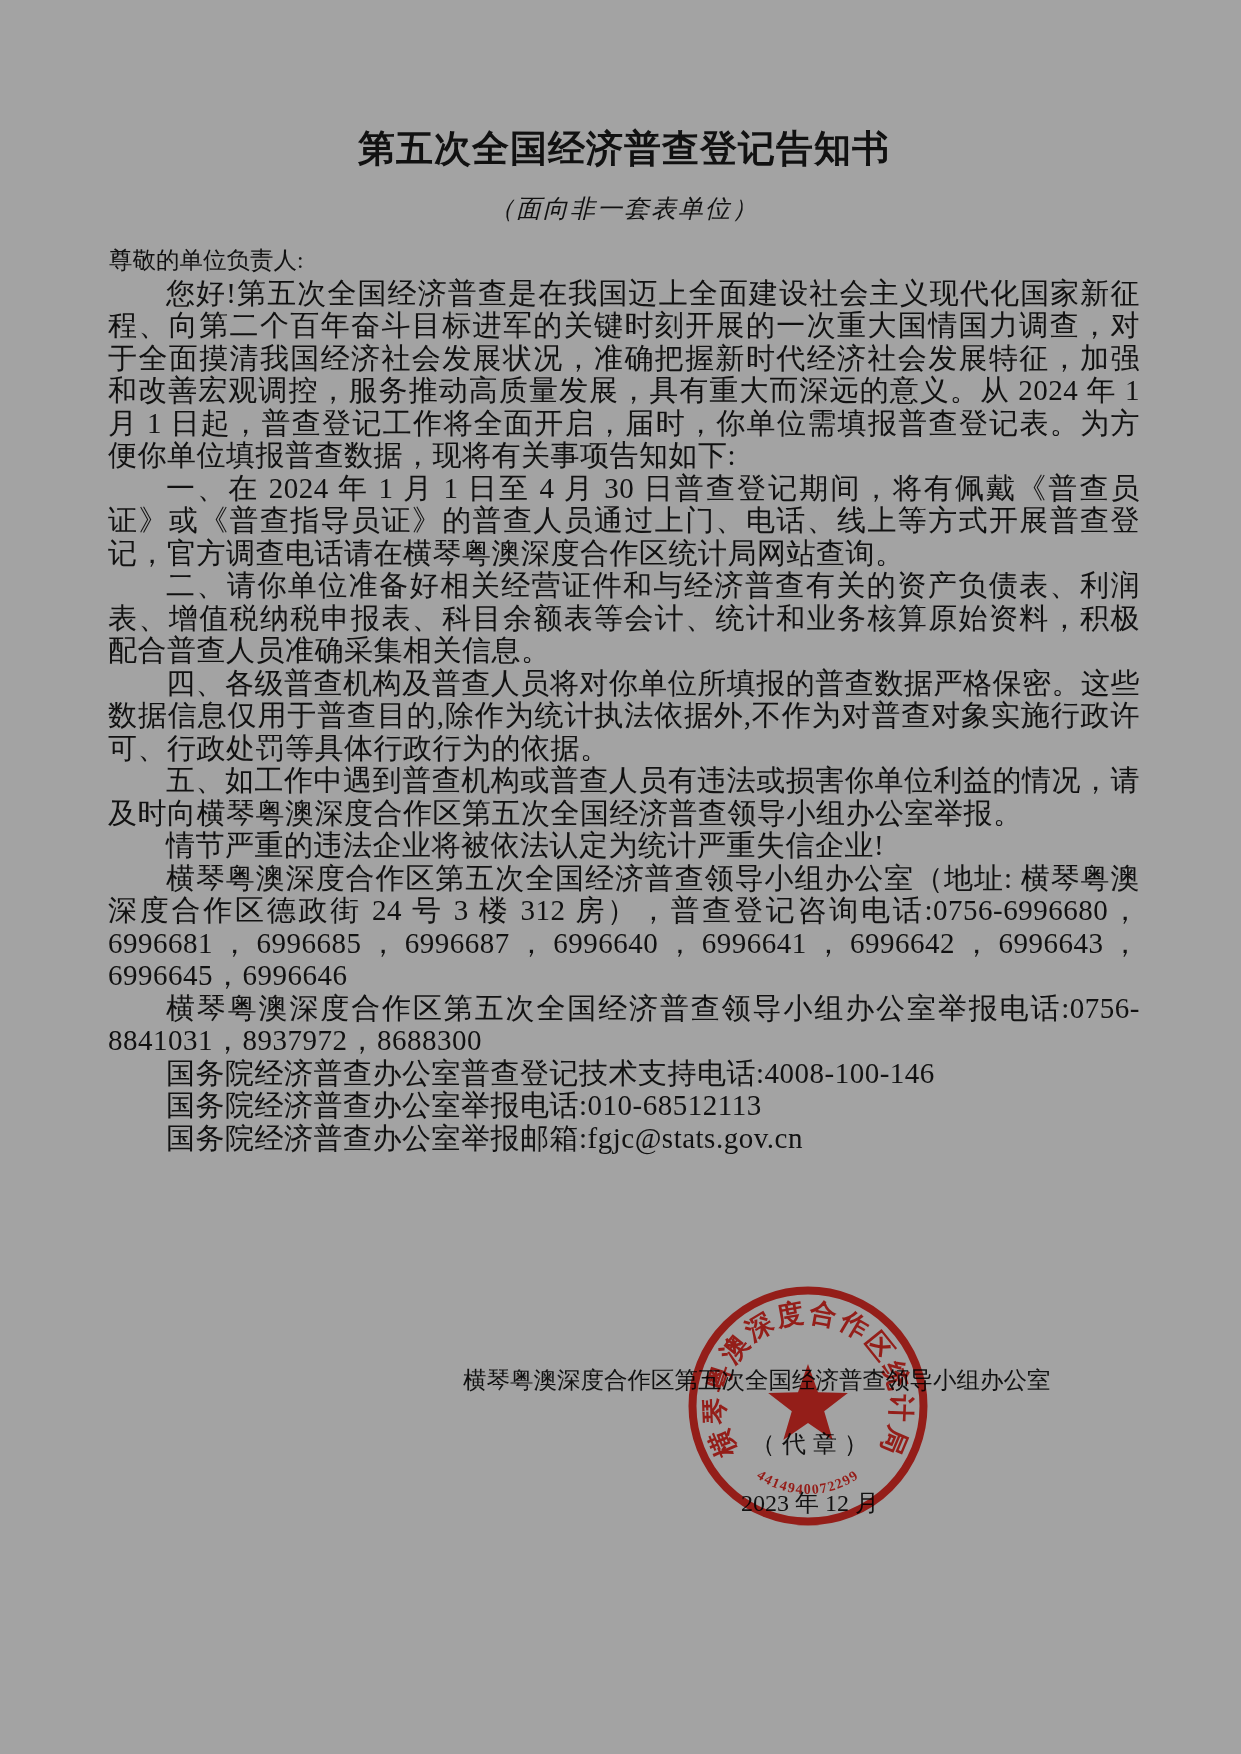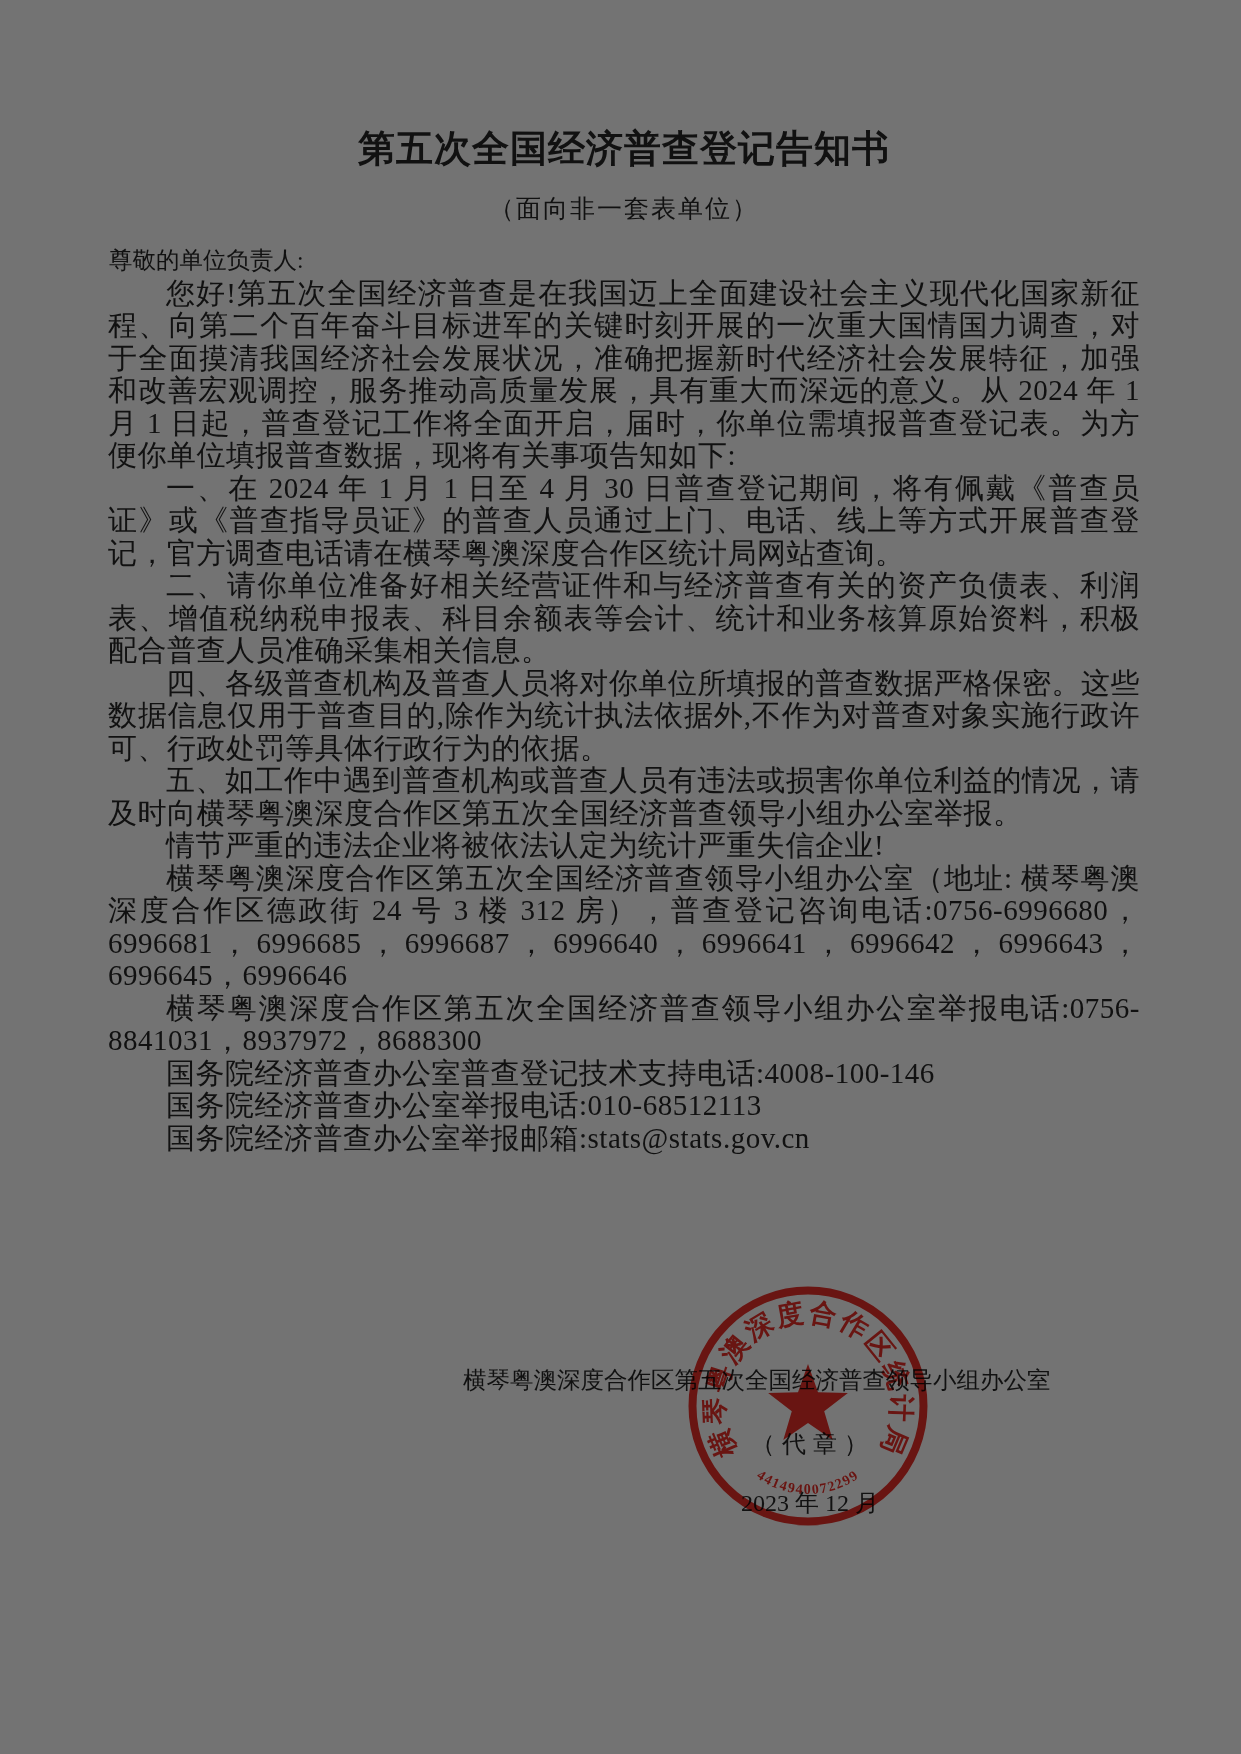--- a/index.html
+++ b/index.html
@@ -1,19 +1,19 @@
 <!DOCTYPE html>
 <html lang="zh"><head>
 <meta charset="utf-8">
 <style>
   html,body{margin:0;padding:0;background:#ffffff;}
   .page{
     position:relative;
     width:1241px;height:1754px;
-    background:#737373;
+    background:#a3a3a3;
     color:#111;
     font-family:"Liberation Serif","DejaVu Serif",serif;
     overflow:hidden;
   }
   .content{
     position:absolute;
     left:108px;
     width:1032px;
     top:0;
   }
@@ -25,20 +25,21 @@
     text-align:center;
     letter-spacing:1px;
   }
   .doc-subtitle{
     margin:22px 0 0 0;
     font-size:25px;
     line-height:30px;
     font-weight:400;
     text-align:center;
     letter-spacing:2px;
+    font-style:italic;
   }
   .salutation{
     margin:20px 0 0 1px;
     font-size:23.5px;
     line-height:32.5px;
   }
   .body-text p{
     margin:0;
     font-size:29px;
     line-height:32.5px;
@@ -96,21 +97,21 @@
       <p>您好!第五次全国经济普查是在我国迈上全面建设社会主义现代化国家新征程、向第二个百年奋斗目标进军的关键时刻开展的一次重大国情国力调查，对于全面摸清我国经济社会发展状况，准确把握新时代经济社会发展特征，加强和改善宏观调控，服务推动高质量发展，具有重大而深远的意义。从 2024 年 1 月 1 日起，普查登记工作将全面开启，届时，你单位需填报普查登记表。为方便你单位填报普查数据，现将有关事项告知如下:</p>
       <p>一、在 2024 年 1 月 1 日至 4 月 30 日普查登记期间，将有佩戴《普查员证》或《普查指导员证》的普查人员通过上门、电话、线上等方式开展普查登记，官方调查电话请在横琴粤澳深度合作区统计局网站查询。</p>
       <p>二、请你单位准备好相关经营证件和与经济普查有关的资产负债表、利润表、增值税纳税申报表、科目余额表等会计、统计和业务核算原始资料，积极配合普查人员准确采集相关信息。</p>
       <p>四、各级普查机构及普查人员将对你单位所填报的普查数据严格保密。这些数据信息仅用于普查目的,除作为统计执法依据外,不作为对普查对象实施行政许可、行政处罚等具体行政行为的依据。</p>
       <p>五、如工作中遇到普查机构或普查人员有违法或损害你单位利益的情况，请及时向横琴粤澳深度合作区第五次全国经济普查领导小组办公室举报。</p>
       <p>情节严重的违法企业将被依法认定为统计严重失信企业!</p>
       <p>横琴粤澳深度合作区第五次全国经济普查领导小组办公室（地址: 横琴粤澳深度合作区德政街 24 号 3 楼 312 房），普查登记咨询电话:0756-6996680，6996681，6996685，6996687，6996640，6996641，6996642，6996643，6996645，6996646</p>
       <p>横琴粤澳深度合作区第五次全国经济普查领导小组办公室举报电话:0756-8841031，8937972，8688300</p>
       <p>国务院经济普查办公室普查登记技术支持电话:4008-100-146</p>
       <p>国务院经济普查办公室举报电话:010-68512113</p>
-      <p>国务院经济普查办公室举报邮箱:stats@stats.gov.cn</p>
+      <p>国务院经济普查办公室举报邮箱:fgjc@stats.gov.cn</p>
     </div>
   </div>
 
   <div class="sig-office">横琴粤澳深度合作区第五次全国经济普查领导小组办公室</div>
   <div class="sig-proxy">（代章）</div>
   <div class="sig-date">2023 年 12 月</div>
 
   <svg class="stamp" viewBox="0 0 250 250" xmlns="http://www.w3.org/2000/svg" xmlns:xlink="http://www.w3.org/1999/xlink">
     <defs>
       <path id="ringTextArc" d="M 52.3,167 A 84,84 0 1 1 197.7,167" fill="none"></path>

